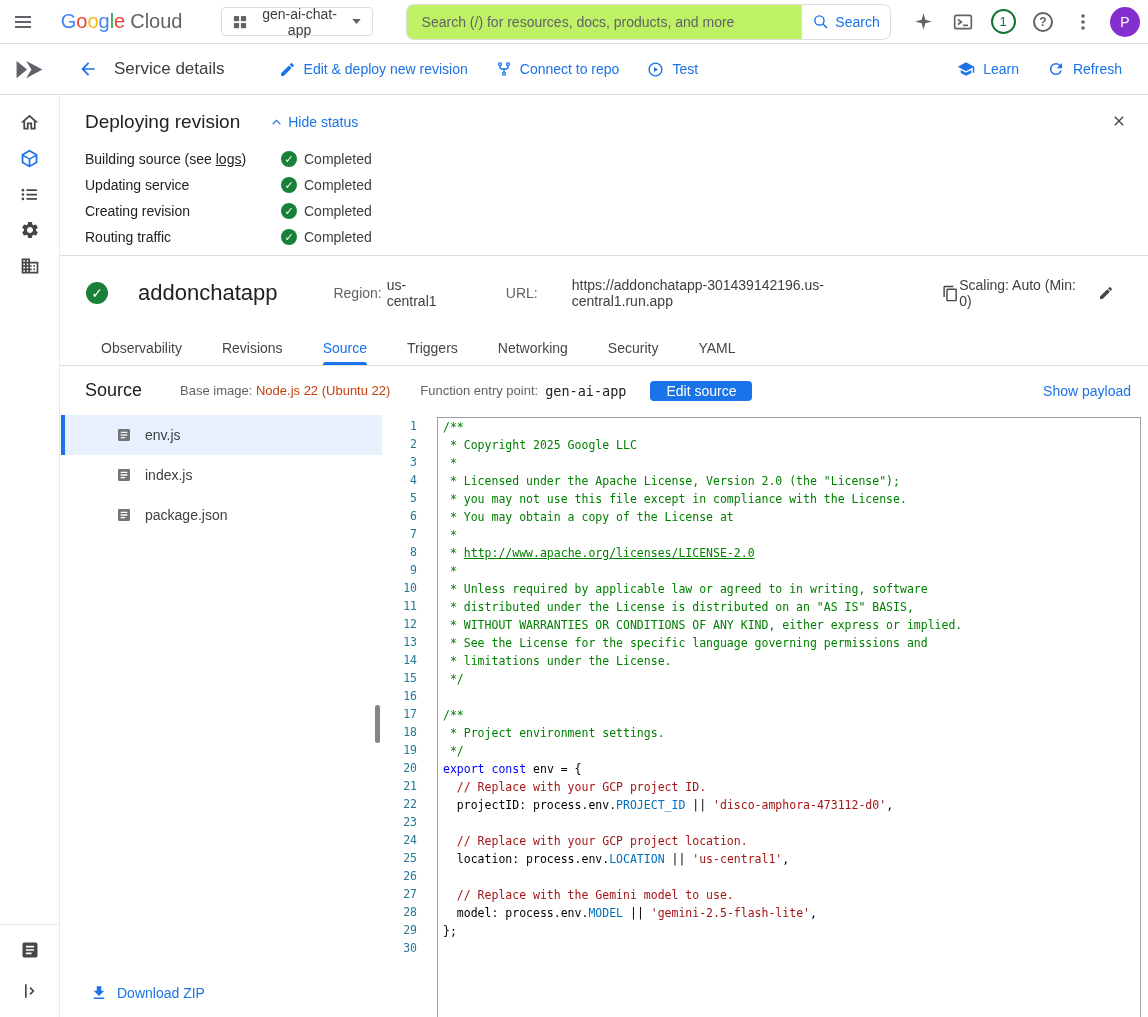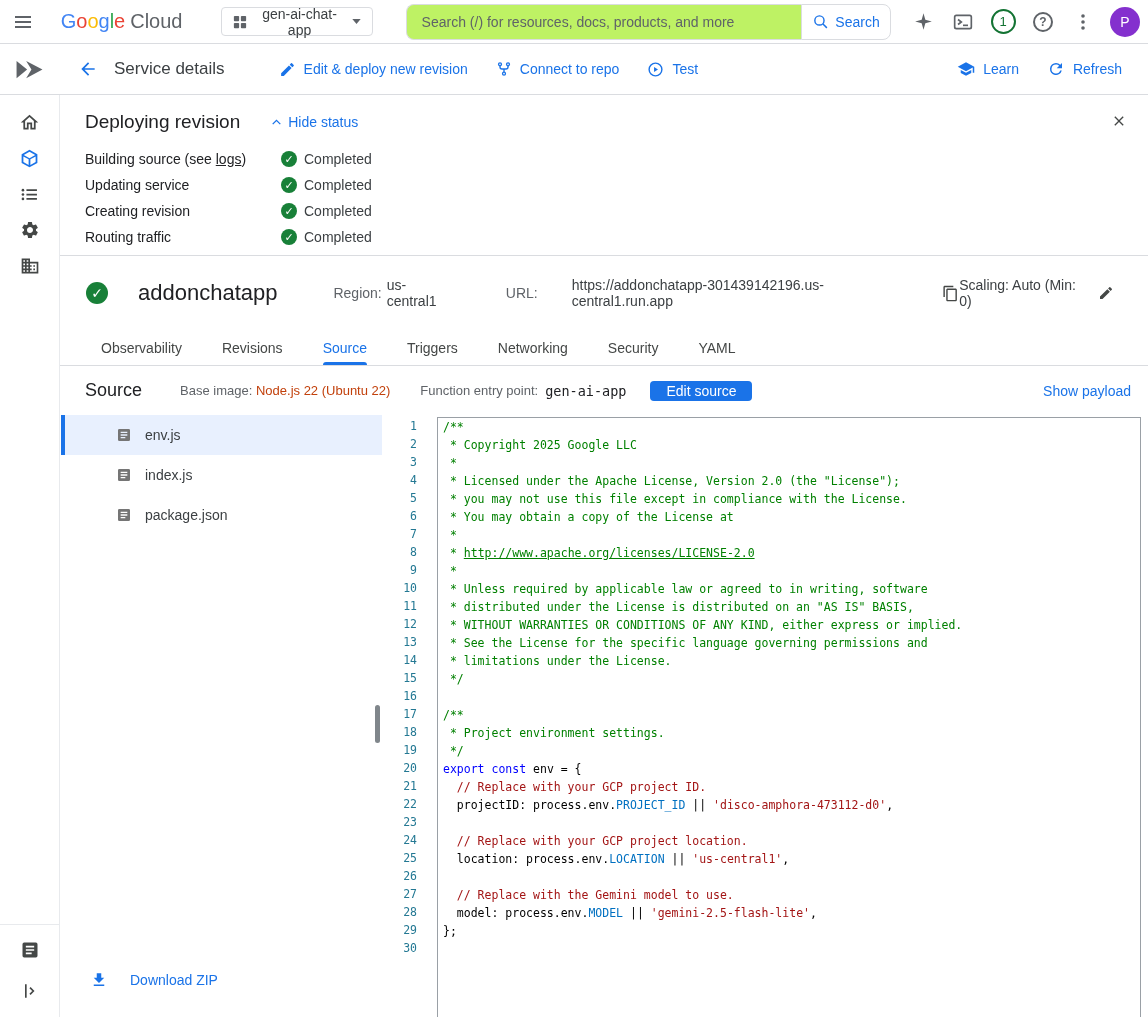--- a/index.html
+++ b/index.html
@@ -87,21 +87,21 @@
   .show-payload{margin-left:auto;margin-right:17px;color:var(--blue);font-size:14px;font-weight:500;}
 
   
   .file-panel{position:absolute;top:415px;left:61px;width:321px;height:602px;background:#fff;}
   .file-row{position:relative;height:40px;display:flex;align-items:center;cursor:pointer;}
   .file-row.selected{background:#e8f0fe;}
   .file-row .accent{position:absolute;left:0;top:0;bottom:0;width:4px;background:var(--blue);display:none;}
   .file-row.selected .accent{display:block;}
   .file-icon{margin-left:55px;display:flex;color:#757575;}
   .file-name{margin-left:13px;font-size:14px;color:#3c4043;}
-  .download{position:absolute;left:29px;bottom:28px;display:flex;align-items:center;gap:22px;color:var(--blue);font-size:14px;font-weight:500;}
+  .download{position:absolute;left:29px;bottom:15px;display:flex;align-items:center;gap:9px;color:var(--blue);font-size:14px;font-weight:500;}
   .scroll-thumb{position:absolute;left:375px;top:705px;width:5px;height:38px;border-radius:3px;background:#80868b;z-index:3;}
 
   
   .editor{position:absolute;top:417px;left:383px;width:765px;height:600px;display:flex;font-family:"DejaVu Sans Mono","Liberation Mono",monospace;font-size:11.5px;line-height:18px;background:#fff;}
   .gutter{width:34px;text-align:right;flex:none;color:var(--syn-ln);}
   .ln{height:18px;}
   .code-wrap{flex:1;margin-left:20px;margin-right:7px;border:1px solid #9aa0a6;border-bottom:none;padding-left:5px;overflow:hidden;}
   .cl{height:18px;white-space:pre;}
   .tk-cmt{color:var(--syn-cmt);}
   .tk-cmtlink{color:var(--syn-cmt);text-decoration:underline;}

